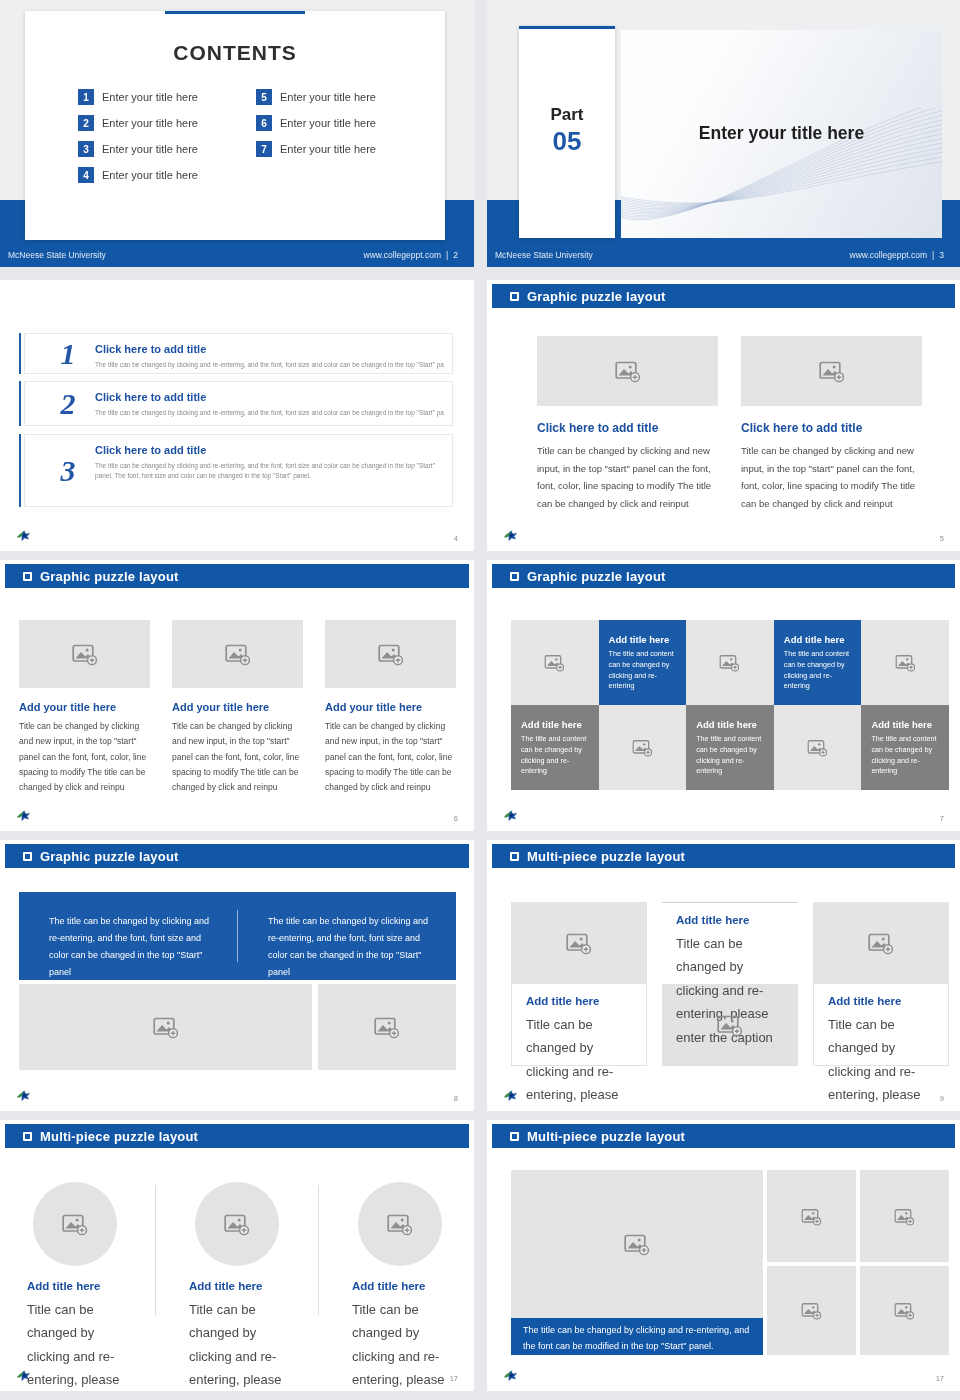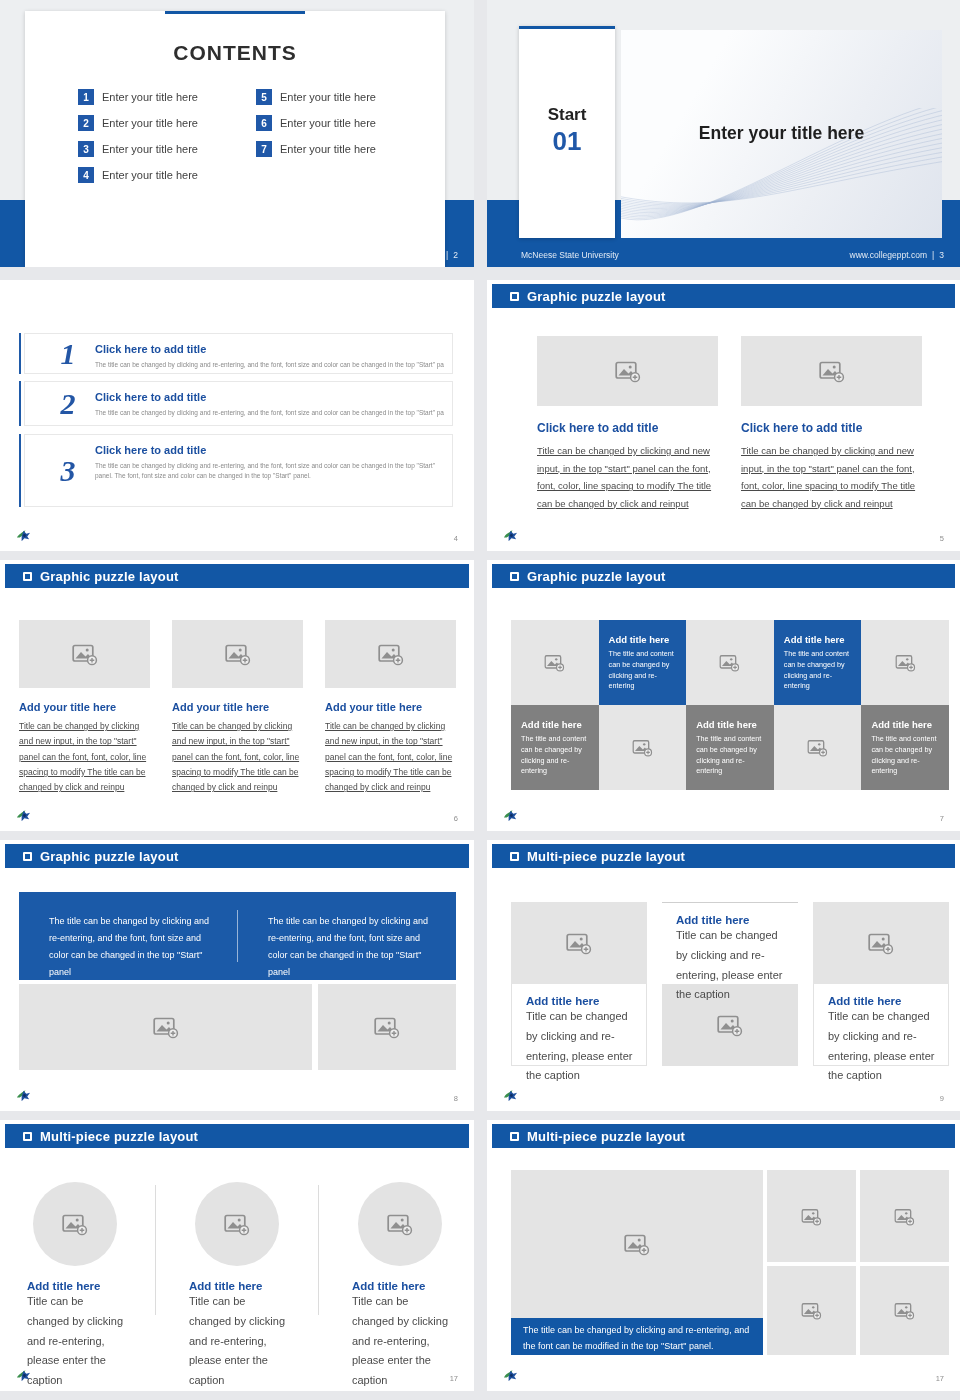--- a/index.html
+++ b/index.html
@@ -20,24 +20,24 @@
   .logo { position:absolute; left:14px; bottom:8px; width:19px; height:15px; }
   .pagenum { position:absolute; right:16px; bottom:8px; font-size:7.5px; color:#8e8e8e; }
 
   .ph { background:#e4e4e4; display:flex; align-items:center; justify-content:center; color:#8f8f8f; }
   .ph-icon { width:26px; height:24px; color:#8f8f8f; }
   .ph-icon.small { width:21px; height:19px; }
 
   
   .band { position:absolute; left:0; right:0; top:200px; height:67px; background:#1257a5; z-index:1; }
   .band-footer { position:absolute; left:0; right:0; bottom:7px; display:flex; justify-content:space-between;
-                 padding:0 16px 0 34px; color:rgba(255,255,255,.88); font-size:8.5px; z-index:2; }
+                 padding:0 16px 0 8px; color:rgba(255,255,255,.88); font-size:8.5px; z-index:2; }
   .bf-right span { margin-left:5px; }
 
-  .toc-card { position:absolute; left:25px; top:11px; width:420px; height:256px; background:#fff;
+  .toc-card { position:absolute; left:25px; top:11px; width:420px; height:229px; background:#fff;
               box-shadow:0 1px 4px rgba(0,0,0,.18); z-index:2; }
   .toc-topbar { position:absolute; top:0; left:50%; transform:translateX(-50%); width:140px; height:3px; background:#1257a5; }
   .toc-title { text-align:center; margin-top:30px; font-size:21px; font-weight:800; color:#2e2e2e; letter-spacing:1px; }
   .toc-cols { display:flex; margin-top:24px; padding-left:53px; }
   .toc-col2 { margin-left:58px; }
   .toc-item { display:flex; align-items:center; margin-bottom:10px; }
   .toc-num { width:16px; height:16px; background:#2058a8; color:#fff; font-size:10px; font-weight:bold;
              display:flex; align-items:center; justify-content:center; margin-right:8px; flex:0 0 auto; }
   .toc-label { font-size:11px; color:#3f3f3f; white-space:nowrap; }
 
@@ -60,21 +60,21 @@
   .hl-text { margin-left:70px; padding:9px 8px 0 0; }
   .hl-title { font-size:11px; font-weight:bold; color:#1b4fa0; }
   .hl-desc { margin-top:5px; font-size:6.5px; color:#8a8a8a; line-height:1.6; }
   .one-line { white-space:nowrap; overflow:hidden; }
 
   
   .g2-col { position:absolute; top:56px; width:181px; }
   .g2-c1 { left:50px; } .g2-c2 { left:254px; }
   .g2-col .ph { height:70px; }
   .card-title { margin-top:15px; font-size:12px; font-weight:bold; color:#1b4fa0; }
-  .card-body { margin-top:7px; font-size:9.5px; color:#4a4a4a; line-height:1.85;text-decoration:underline; }
+  .card-body { margin-top:7px; font-size:9.5px; color:#4a4a4a; line-height:1.85; }
 
   
   .g3-col { position:absolute; top:60px; width:131px; }
   .g3-c1 { left:19px; } .g3-c2 { left:172px; } .g3-c3 { left:325px; }
   .g3-col .ph { height:68px; }
   .g3-col .card-title { font-size:11px; margin-top:13px; }
   .g3-col .card-body { font-size:8.5px; line-height:1.8; margin-top:6px; }
 
   
   .grid6 { position:absolute; left:24px; top:60px; display:grid; grid-template-columns:repeat(5,87.6px); grid-auto-rows:85px; }
@@ -93,21 +93,21 @@
   .band-ph1 { position:absolute; left:19px; top:144px; width:293px; height:86px; }
   .band-ph2 { position:absolute; left:318px; top:144px; width:138px; height:86px; }
 
   
   .m3-col { position:absolute; top:62px; width:136px; }
   .m3-c1 { left:24px; } .m3-c2 { left:175px; } .m3-c3 { left:326px; }
   .m3-col .ph { height:82px; }
   .m3-text { border:1px solid #e2e2e2; border-top:none; height:82px; padding:11px 10px 0 14px; background:#fff; }
   .m3-text-top { border-top:1px solid #cfcfcf; height:82px; padding:11px 10px 0 14px; background:#fff; }
   .m3-title { font-size:11.5px; font-weight:bold; color:#1b4fa0; }
-  .m3-body { font-size:11px; color:#4a4a4a; line-height:1.8; }
+  .m3-body { margin-top:6px; font-size:13px; color:#4a4a4a; line-height:1.8; }
 
   
   .circle-ph { position:absolute; top:62px; width:84px; height:84px; border-radius:50%; background:#e3e3e3;
                display:flex; align-items:center; justify-content:center; color:#8f8f8f; }
   .cph1 { left:33px; } .cph2 { left:195px; } .cph3 { left:358px; }
   .c-text { position:absolute; top:160px; width:98px; }
   .ct1 { left:27px; } .ct2 { left:189px; } .ct3 { left:352px; }
   .c-div { position:absolute; top:65px; width:1px; height:130px; background:#dcdcdc; }
   .cd1 { left:155px; } .cd2 { left:318px; }
 
@@ -205,22 +205,22 @@
             <path d="M-6 132.4 C 90 164, 182 78, 328 40"></path>
             <path d="M-6 130.2 C 93 161.5, 179 84, 328 46.5"></path>
             <path d="M-6 128 C 96 159, 176 90, 328 53"></path>
             <path d="M-6 125.8 C 99 156.5, 173 96, 328 59.5"></path>
             <path d="M-6 123.6 C 102 154, 170 102, 328 66"></path>
             <path d="M-6 121.4 C 105 151.5, 167 108, 328 72.5"></path>
           </svg>
         <div class="part-panel-title">Enter your title here</div>
       </div>
       <div class="part-card">
-        <div class="part-label">Start</div>
-        <div class="part-number">01</div>
+        <div class="part-label">Part</div>
+        <div class="part-number">05</div>
       </div>
       <div class="band-footer">
         <span>McNeese State University</span>
         <span class="bf-right">
           <span>www.collegeppt.com</span><span>|</span><span>3</span>
         </span>
       </div>
     </div>
   </div>
 

